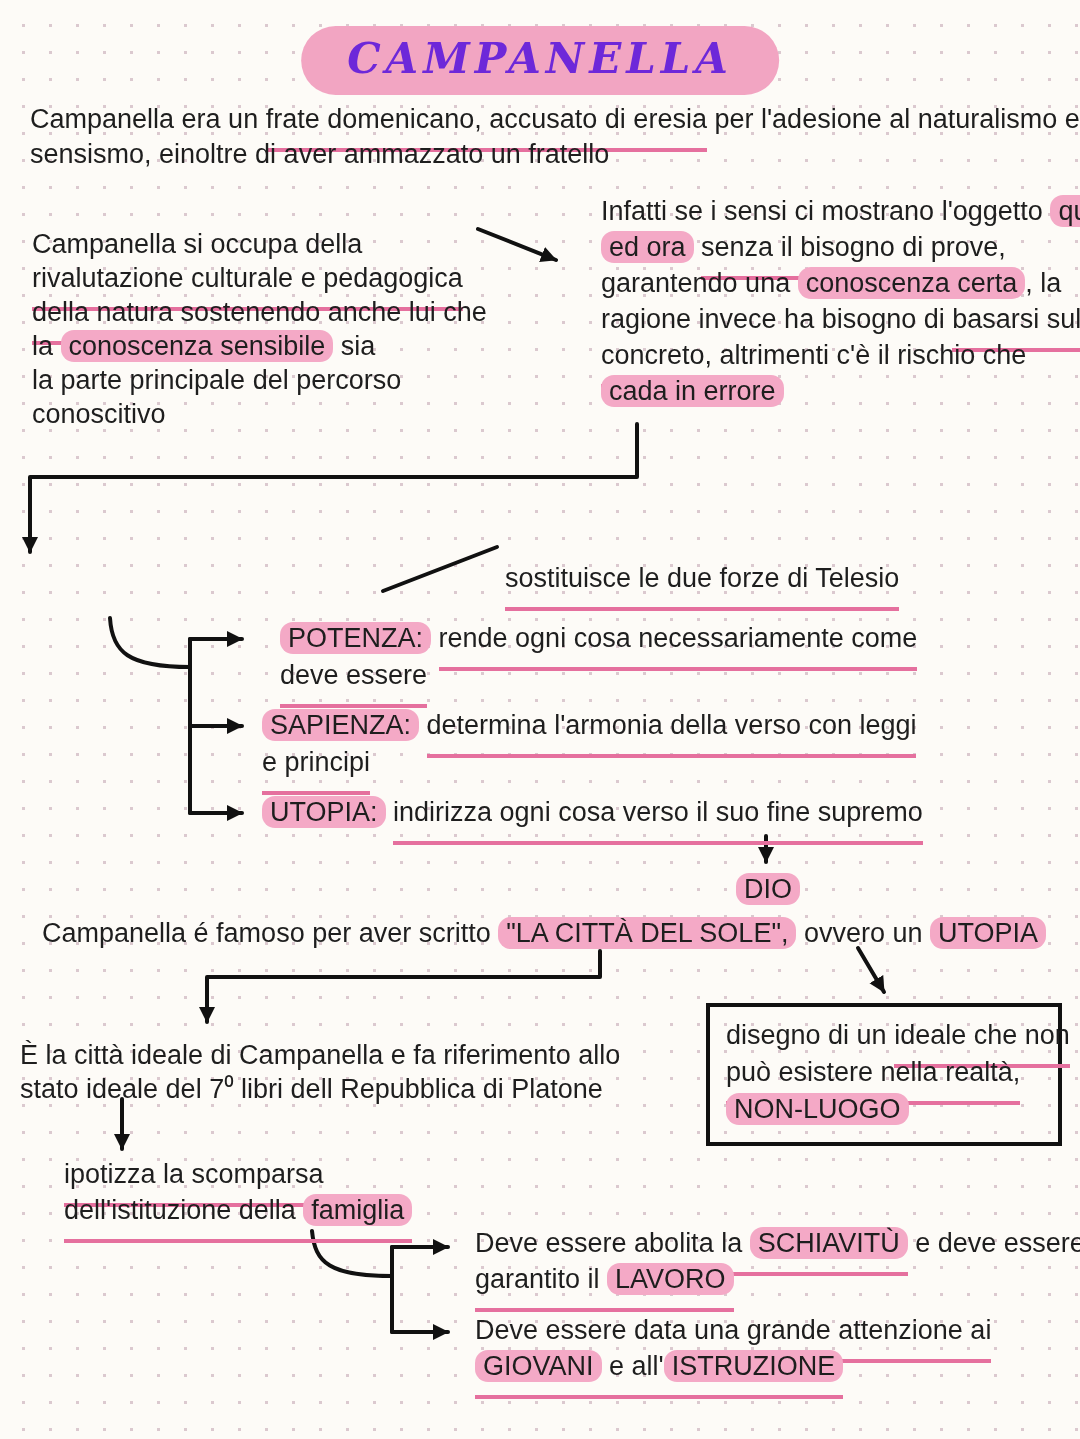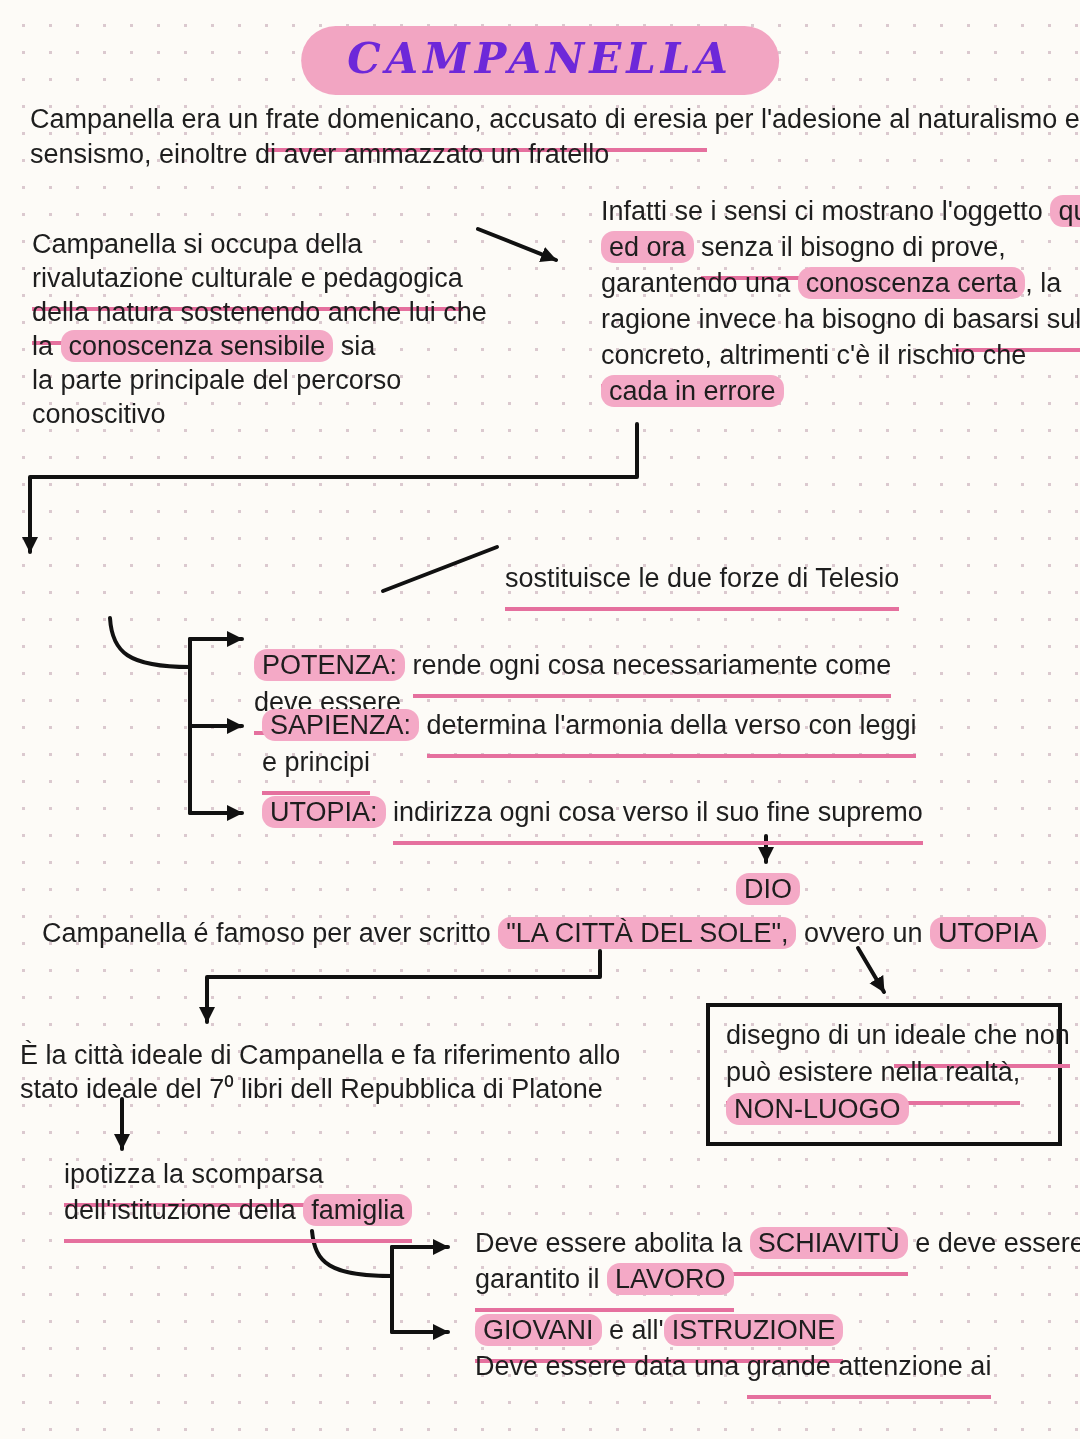--- a/index.html
+++ b/index.html
@@ -85,21 +85,21 @@
     <span class="ln"><span>ragione invece ha bisogno di </span><span class="u">basarsi sul</span></span>
     <span class="ln"><span class="u">concreto,</span><span> altrimenti c'è il rischio che</span></span>
     <span class="ln"><span class="hl">cada in errore</span></span>
   </div>
 
   <div class="abs txt" style="left:505px; top:514px;margin-top:47px;">
     <span class="u">sostituisce le due forze di Telesio</span>
   </div>
 
 
-  <div class="abs txt" style="left:254px; top:620px; line-height:37px;margin-top:27px;">
+  <div class="abs txt" style="left:280px; top:620px; line-height:37px;">
     <span class="ln"><span class="hl">POTENZA:</span><span> </span><span class="u">rende ogni cosa necessariamente come</span></span>
     <span class="ln"><span class="u">deve essere</span></span>
   </div>
 
   <div class="abs txt" style="left:262px; top:707px; line-height:37px;">
     <span class="ln"><span class="hl">SAPIENZA:</span><span> </span><span class="u">determina l'armonia della verso con leggi</span></span>
     <span class="ln"><span class="u">e principi</span></span>
   </div>
 
   <div class="abs txt" style="left:262px; top:795px;">
@@ -131,17 +131,17 @@
     <span class="ln"><span class="u">ipotizza la scomparsa</span></span>
     <span class="ln"><span class="u"><span>dell'istituzione della </span><span class="hl">famiglia</span></span></span>
   </div>
 
   <div class="abs txt" style="left:475px; top:1225px; line-height:36px;">
     <span class="ln"><span>Deve essere </span><span class="u"><span>abolita la </span><span class="hl">SCHIAVITÙ</span></span><span> e deve essere</span></span>
     <span class="ln"><span class="u"><span>garantito il </span><span class="hl">LAVORO</span></span></span>
   </div>
 
   <div class="abs txt" style="left:475px; top:1312px; line-height:36px;">
+    <span class="ln"><span>Deve essere data una </span><span class="u">grande attenzione ai</span></span>
     <span class="ln"><span class="u"><span class="hl">GIOVANI</span><span> e all'</span><span class="hl">ISTRUZIONE</span></span></span>
-    <span class="ln"><span>Deve essere data una </span><span class="u">grande attenzione ai</span></span>
   </div>
 
 </div>
 
 </body></html>

